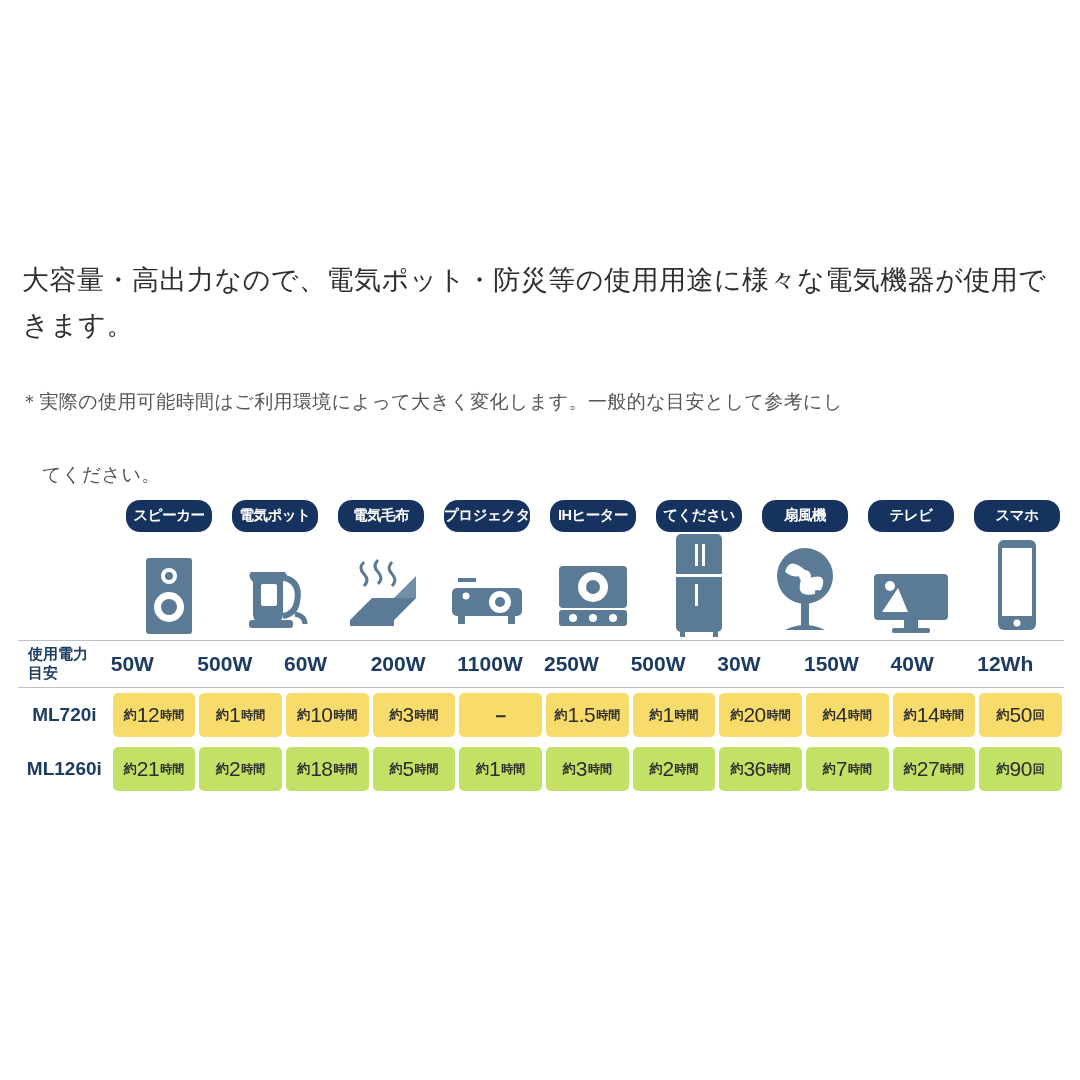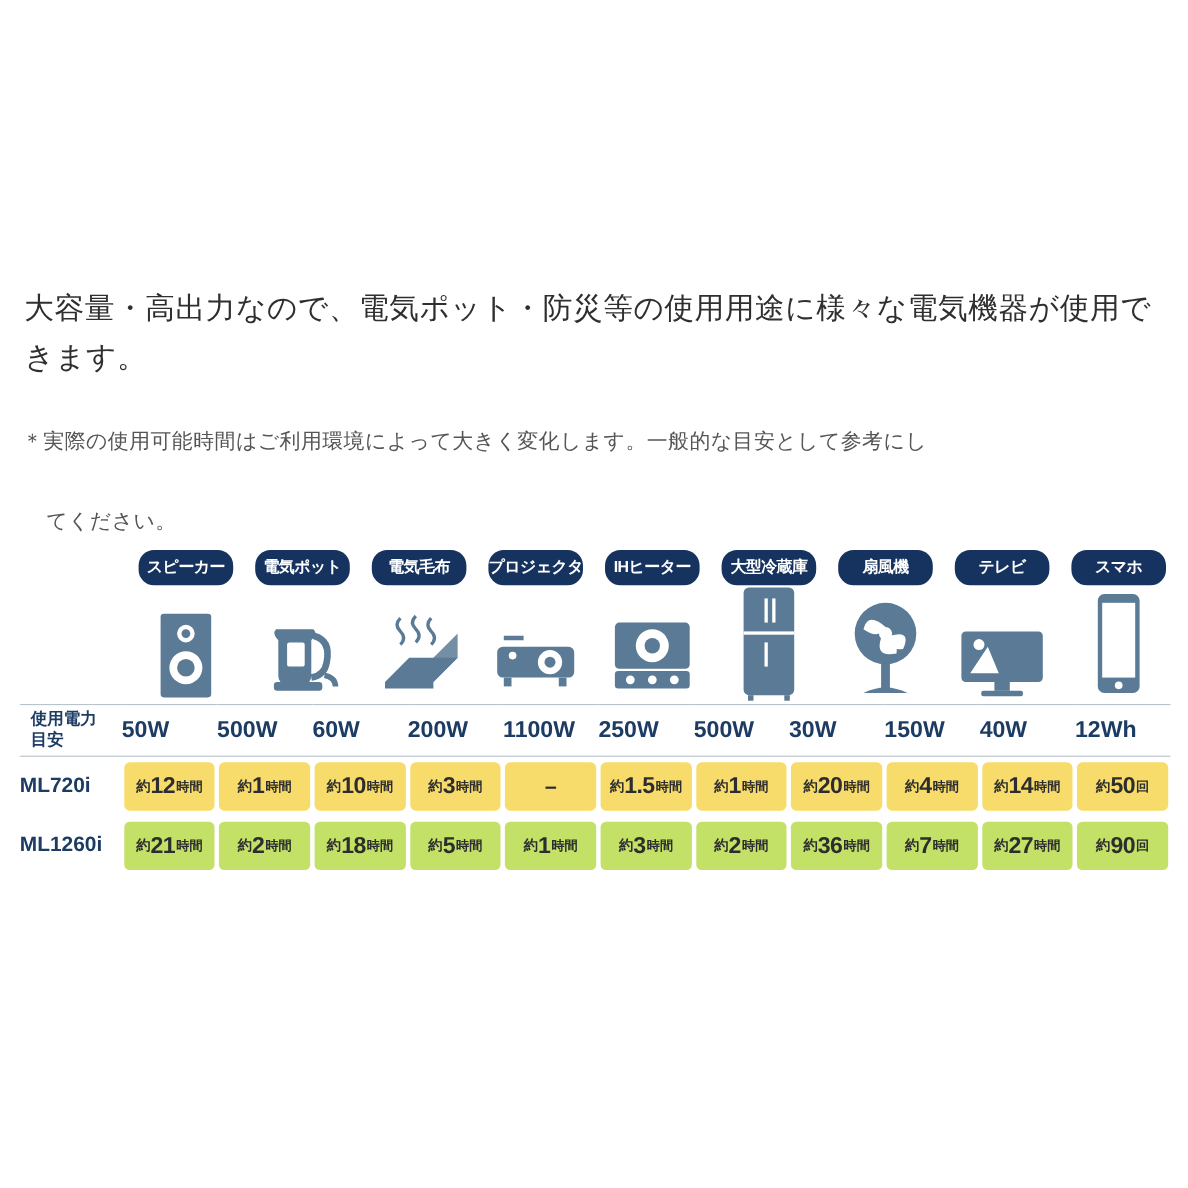--- a/index.html
+++ b/index.html
@@ -121,37 +121,37 @@
     line-height: 1.25;
     font-weight: bold;
     color: #1d3c63;
     text-align: left;
     padding-left: 10px;
   }
   .row-label {
     font-size: 19px;
     font-weight: bold;
     color: #1d3c63;
-    text-align: left;
+    text-align: center;
     padding-left: 10px;
     vertical-align: middle;
   }
   .cellwrap {
     height: 44px;
     display: flex;
     align-items: center;
     justify-content: center;
     border-radius: 5px;
     margin: 5px 2px;
     color: #2d2d2d;
     white-space: nowrap;
   }
   .cellwrap .num {
     font-size: 21px;
-    font-weight: bold;
+    font-weight: normal;
     letter-spacing: -0.5px;
   }
   .cellwrap .pre {
     font-size: 13px;
     font-weight: bold;
   }
   .cellwrap .unit {
     font-size: 12px;
     font-weight: bold;
     padding-left: 1px;
@@ -240,21 +240,21 @@
               <circle cx="42" cy="35" r="7" fill="#5a7a95"></circle>
               <rect x="8" y="58" width="68" height="16" rx="3" fill="#5a7a95"></rect>
               <circle cx="22" cy="66" r="4" fill="#ffffff"></circle>
               <circle cx="42" cy="66" r="4" fill="#ffffff"></circle>
               <circle cx="62" cy="66" r="4" fill="#ffffff"></circle>
             </svg>
         </div>
       </div>
 
       <div class="dev-col">
-        <div class="pill">大型冷蔵庫</div>
+        <div class="pill">てください</div>
         <div class="icon-box">
           <svg width="62" height="106" viewBox="0 0 62 106">
               <rect x="8" y="2" width="46" height="98" rx="5" fill="#5a7a95"></rect>
               <rect x="8" y="42" width="46" height="3" fill="#ffffff"></rect>
               <rect x="27" y="12" width="3" height="22" fill="#ffffff"></rect>
               <rect x="34" y="12" width="3" height="22" fill="#ffffff"></rect>
               <rect x="27" y="52" width="3" height="22" fill="#ffffff"></rect>
               <rect x="12" y="100" width="5" height="5" fill="#5a7a95"></rect>
               <rect x="45" y="100" width="5" height="5" fill="#5a7a95"></rect>
             </svg>

